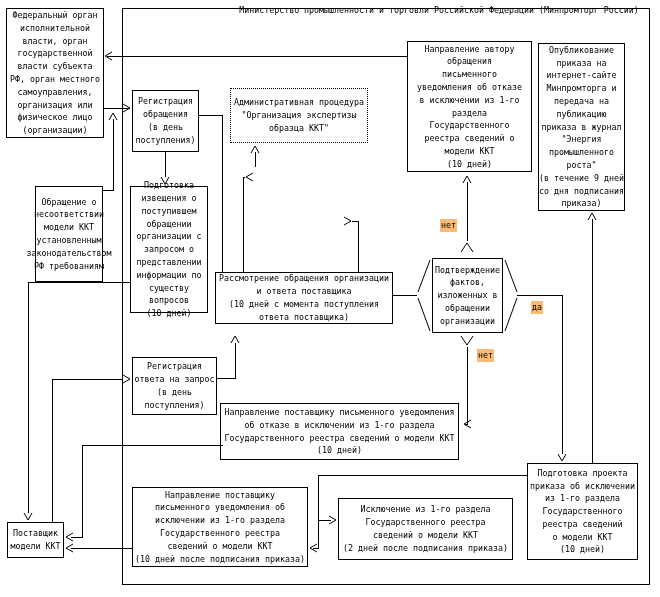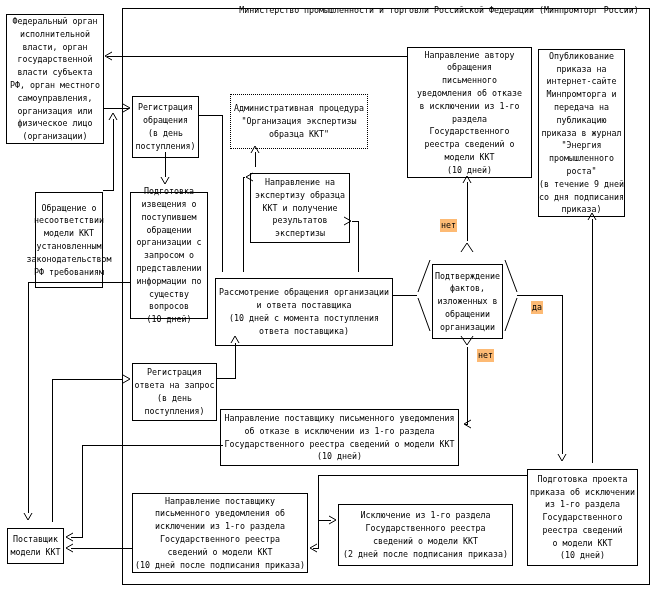--- a/index.html
+++ b/index.html
@@ -4,21 +4,21 @@
 <style>
   html,body{margin:0;padding:0;background:#ffffff;}
   .stage{
     position:relative;width:660px;height:597px;background:#ffffff;
     font-family:"DejaVu Sans Mono","Liberation Mono",monospace;
     font-size:8.3px;line-height:12.8px;color:#000;
   }
   .box{
     position:absolute;box-sizing:border-box;border:1px solid #000;background:#fff;
     display:flex;align-items:center;justify-content:center;text-align:center;
-    white-space:pre-line;z-index:2;margin-top:6px;
+    white-space:pre-line;z-index:2;
   }
   .frame{
     position:absolute;box-sizing:border-box;border:1px solid #000;background:#fff;z-index:1;
   }
   .dotted{border:1px dotted #000;}
   .title{
     position:absolute;text-align:center;z-index:3;white-space:nowrap;
   }
   .lbl{position:absolute;z-index:6;background:#fdba74;padding:0 1px;}
   svg.wires{position:absolute;left:0;top:0;z-index:5;pointer-events:none;}
@@ -53,39 +53,34 @@
 
   <div class="box" style="left:132px;top:90px;width:67px;height:62px">Регистрация
 обращения
 (в день
 поступления)</div>
 
   <div class="box dotted" style="left:230px;top:88px;width:138px;height:55px">Административная процедура
 "Организация экспертизы
 образца ККТ"</div>
 
-  <div class="box" style="left:250px;top:167px;width:100px;height:70px">Направление на
-экспертизу образца
-ККТ и получение
-результатов
-экспертизы</div>
 
   <div class="box" style="left:130px;top:186px;width:78px;height:127px">Подготовка
 извещения о
 поступившем
 обращении
 организации с
 запросом о
 представлении
 информации по
 существу
 вопросов
 (10 дней)</div>
 
-  <div class="box" style="left:215px;top:272px;width:178px;height:68px">Рассмотрение обращения организации
+  <div class="box" style="left:215px;top:272px;width:178px;height:52px">Рассмотрение обращения организации
 и ответа поставщика
 (10 дней с момента поступления
 ответа поставщика)</div>
 
   <div class="box" style="left:432px;top:258px;width:71px;height:75px">Подтверждение
 фактов,
 изложенных в
 обращении
 организации</div>
 

